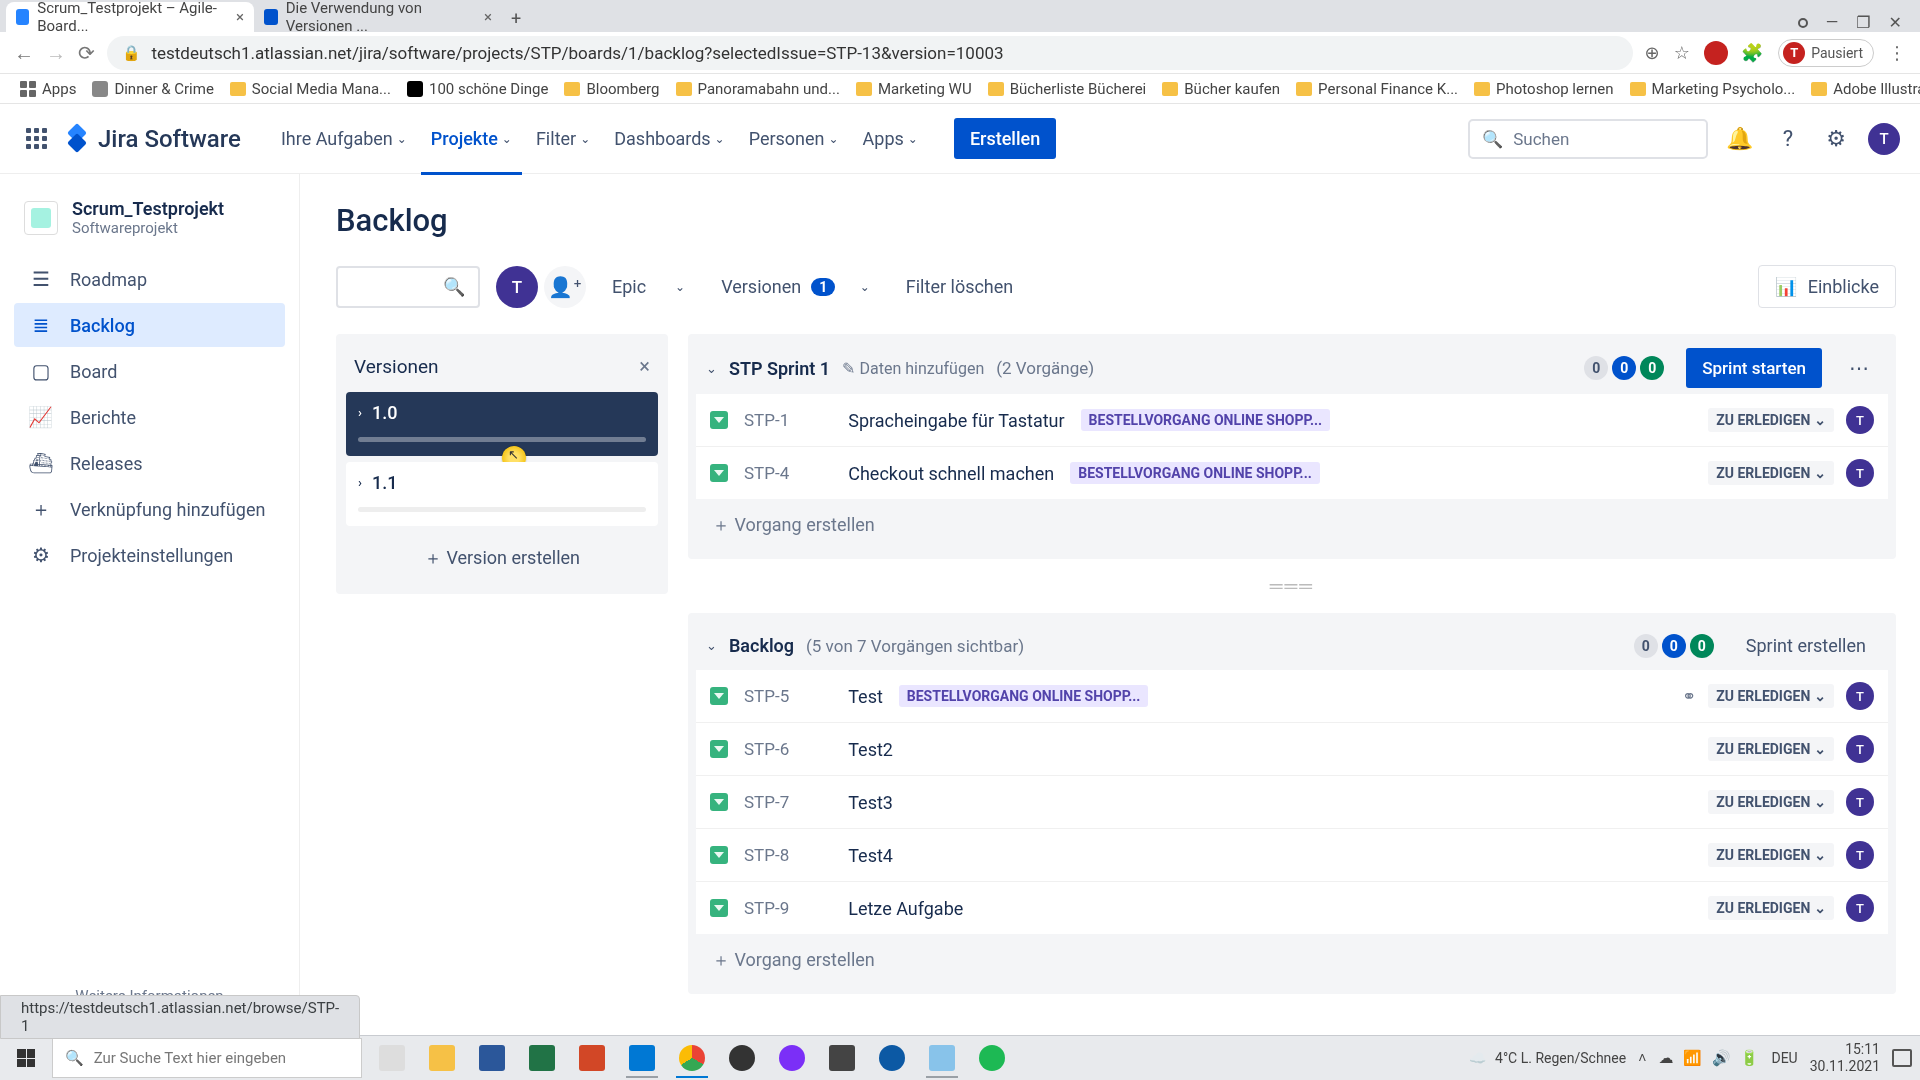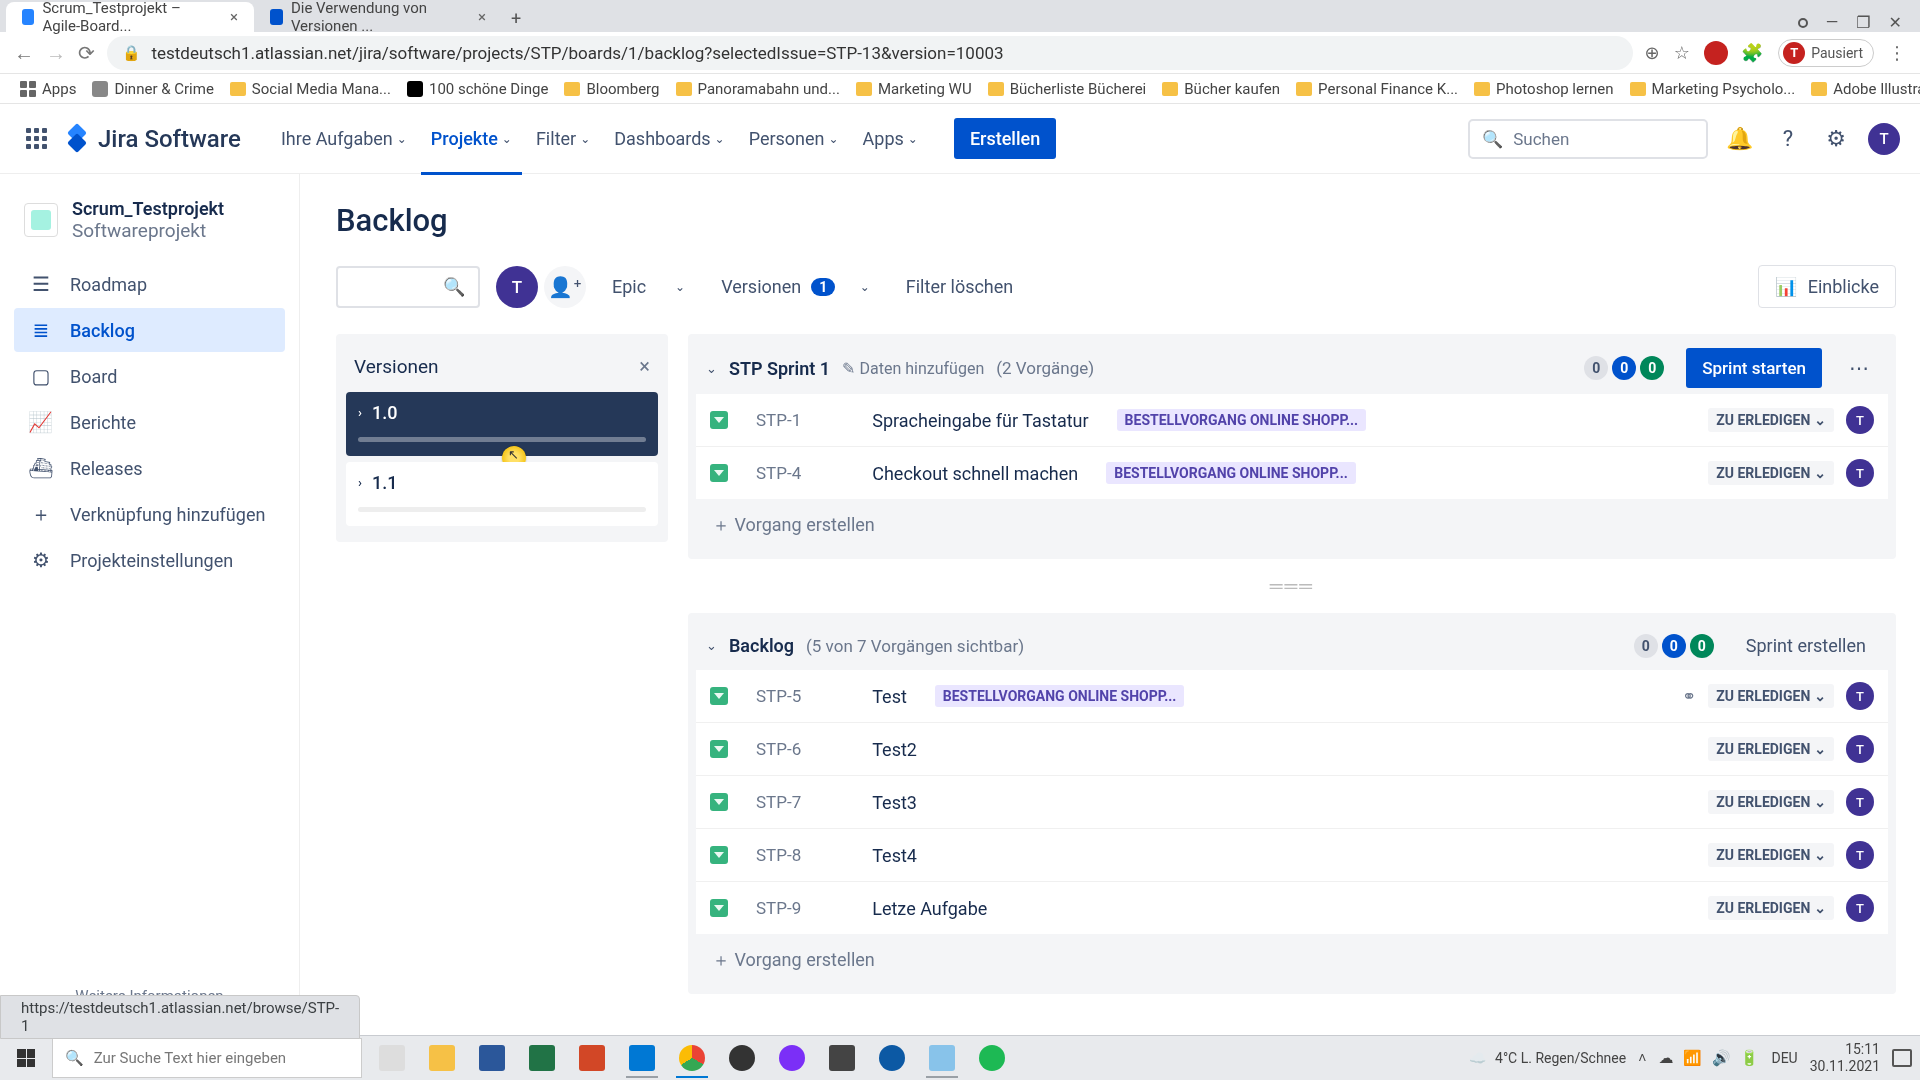--- a/index.html
+++ b/index.html
@@ -1,21 +1,21 @@
 <!DOCTYPE html>
 <html><head>
 <meta charset="utf-8">
 <style>
 * { margin: 0; padding: 0; box-sizing: border-box; font-family: -apple-system, BlinkMacSystemFont, "Segoe UI", Roboto, Arial, sans-serif; }
 html, body { width: 1920px; height: 1080px; overflow: hidden; background: #fff; }
 
 
 .browser-chrome { height: 104px; background: #fff; display: flex; flex-direction: column; font-size: 15px; color: #333; }
 .tab-strip { height: 32px; background: #dfe1e5; display: flex; align-items: flex-end; padding-left: 6px; }
-.browser-tab { height: 30px; display: flex; align-items: center; padding: 0 16px; font-size: 15px; color: #444; gap: 8px; border-radius: 8px 8px 0 0; max-width: 248px; min-width: 230px; position: relative; }
+.browser-tab { height: 30px; display: flex; align-items: center; padding: 0 10px; font-size: 15px; color: #444; gap: 8px; border-radius: 8px 8px 0 0; max-width: 248px; min-width: 230px; position: relative; }
 .browser-tab.active { background: #fff; }
 .browser-tab .favicon { width: 16px; height: 16px; border-radius: 3px; }
 .fav-jira { background: #2684ff; }
 .fav-atl { background: #0052cc; }
 .tab-close { margin-left: auto; color: #666; font-size: 15px; }
 .newtab { width: 28px; height: 28px; display: flex; align-items: center; justify-content: center; color: #555; font-size: 18px; }
 .window-controls { margin-left: auto; display: flex; align-items: center; gap: 18px; padding-right: 18px; color: #555; font-size: 16px; }
 .window-controls .dot { width: 10px; height: 10px; border: 2px solid #555; border-radius: 50%; }
 
 .addr-bar { height: 42px; background: #fff; display: flex; align-items: center; padding: 0 14px; gap: 12px; border-bottom: 1px solid #e5e5e5; }
@@ -55,21 +55,21 @@
 .hdr-ico { width: 32px; height: 32px; display: flex; align-items: center; justify-content: center; color: #42526e; font-size: 22px; border-radius: 50%; }
 .avatar-t { width: 32px; height: 32px; border-radius: 50%; background: #403294; color: #fff; display: flex; align-items: center; justify-content: center; font-size: 15px; font-weight: 500; }
 
 
 .jira-body { height: calc(1080px - 104px - 70px - 45px); display: flex; }
 .sidebar { width: 300px; border-right: 1px solid #eee; padding: 24px 10px 10px 10px; display: flex; flex-direction: column; position: relative; }
 .proj-head { display: flex; align-items: center; gap: 14px; padding: 0 14px 20px 14px; }
 .proj-icon { width: 34px; height: 34px; background: #fff; border: 1px solid #ddd; border-radius: 4px; display: flex; align-items: center; justify-content: center; }
 .proj-icon-inner { width: 20px; height: 20px; background: #a5f2e1; border-radius: 3px; }
 .proj-name { font-size: 18px; font-weight: 600; color: #172b4d; }
-.proj-type { font-size: 19px; color: #6b778c; }
+.proj-type { font-size: 15px; color: #6b778c; }
 .side-items { display: flex; flex-direction: column; gap: 2px; padding: 0 4px; }
 .side-item { display: flex; align-items: center; gap: 18px; padding: 11px 16px; border-radius: 4px; color: #42526e; font-size: 18px; }
 .side-item.selected { background: #deebff; color: #0052cc; font-weight: 500; }
 .side-ico { width: 22px; height: 22px; display: flex; align-items: center; justify-content: center; font-size: 20px; }
 .side-footer { margin-top: auto; padding: 20px; text-align: center; color: #6b778c; font-size: 15px; }
 .side-footer a { color: #6b778c; text-decoration: none; display: block; margin-top: 10px; }
 
 .status-link-bar { position: absolute; bottom: -4px; left: 0; background: #dfe1e5; border: 1px solid #c8c8c8; padding: 3px 20px; font-size: 15px; color: #3c4043; border-radius: 0 4px 0 0; }
 
 .content { flex: 1; padding: 28px 24px 0 36px; overflow-y: auto; position: relative; }
@@ -112,21 +112,21 @@
 .status-pills { display: flex; gap: 4px; margin-left: auto; }
 .pill { min-width: 24px; height: 24px; border-radius: 12px; display: flex; align-items: center; justify-content: center; font-size: 14px; font-weight: bold; padding: 0 7px; }
 .pill.grey { background: #dfe1e6; color: #42526e; }
 .pill.blue { background: #0052cc; color: #fff; }
 .pill.green { background: #00875a; color: #fff; }
 .start-sprint { background: #0052cc; color: #fff; border: none; padding: 10px 16px; font-size: 17px; border-radius: 3px; font-weight: 500; margin-left: 10px; }
 .more-btn { width: 38px; height: 38px; border-radius: 4px; display: flex; align-items: center; justify-content: center; color: #42526e; font-size: 20px; margin-left: 6px; }
 .create-sprint-btn { color: #42526e; font-size: 18px; padding: 8px 12px; margin-left: 8px; }
 
 .issue-list { display: flex; flex-direction: column; }
-.issue-row { display: flex; align-items: center; gap: 28px; padding: 12px 14px; background: #fff; border-top: 1px solid #f0f0f0; }
+.issue-row { display: flex; align-items: center; gap: 16px; padding: 12px 14px; background: #fff; border-top: 1px solid #f0f0f0; }
 .issue-row:first-child { border-top: none; }
 .story-ico { width: 18px; height: 18px; background: #36b37e; border-radius: 3px; flex-shrink: 0; position: relative; }
 .story-ico::after { content: ""; position: absolute; left: 4px; top: 6px; width: 10px; height: 6px; background: #fff; clip-path: polygon(50% 0, 100% 100%, 0 100%); transform: rotate(180deg); opacity: 0.9; }
 .issue-key { color: #6b778c; font-size: 17px; }
 .issue-title { color: #172b4d; font-size: 18px; margin-left: 43px; }
 .epic-label { background: #eae6ff; color: #5243aa; font-size: 14px; font-weight: bold; padding: 3px 8px; border-radius: 3px; }
 .row-right { margin-left: auto; display: flex; align-items: center; gap: 12px; }
 .status-dd { background: #f4f5f7; color: #42526e; font-size: 14px; font-weight: bold; padding: 4px 8px; border-radius: 3px; display: flex; align-items: center; gap: 4px; }
 .assignee-av { width: 28px; height: 28px; border-radius: 50%; background: #403294; color: #fff; display: flex; align-items: center; justify-content: center; font-size: 13px; font-weight: 500; }
 .net-ico { color: #6b778c; font-size: 17px; }
@@ -396,20 +396,21 @@
           <div class="vc-progress"></div>
           <div class="vc-cursor"></div>
         </div>
         <div class="version-card">
           <div class="vc-row" style="color:#172b4d;">
             <span class="vc-chev">›</span>
             <span>1.1</span>
           </div>
           <div class="vc-progress" style="background:#eee;"></div>
         </div>
+        <div class="create-version">＋ <span>Version erstellen</span></div>
       </div>
 
       <div class="section-col">
 
         <div class="sprint-sec">
           <div class="sprint-head">
             <span class="chev-d">⌄</span>
             <span class="sprint-title">STP Sprint 1</span>
             <span class="add-info">✎ <span>Daten hinzufügen</span></span>
             <span class="count-txt">(2 Vorgänge)</span>

